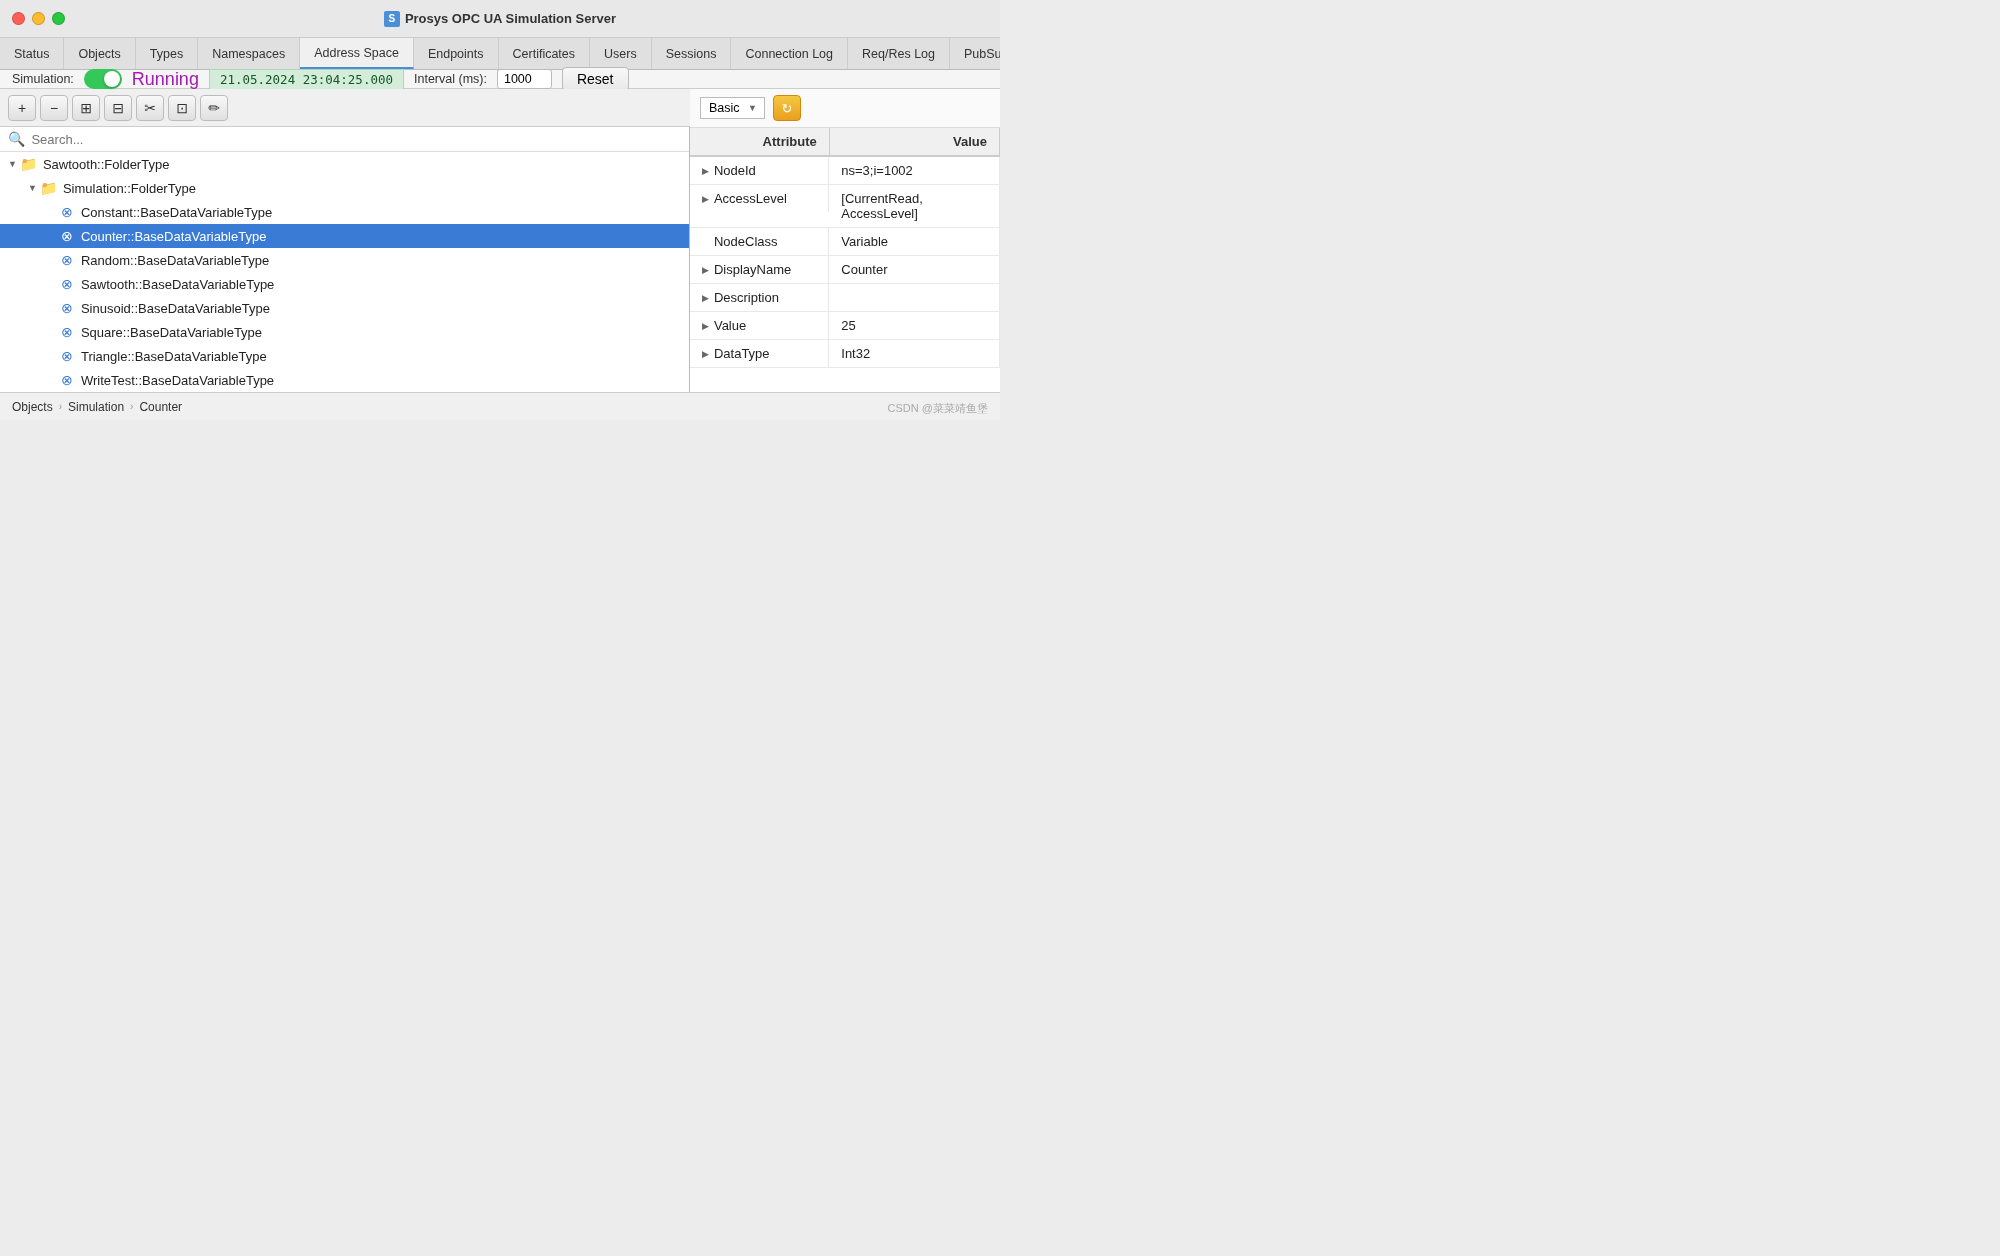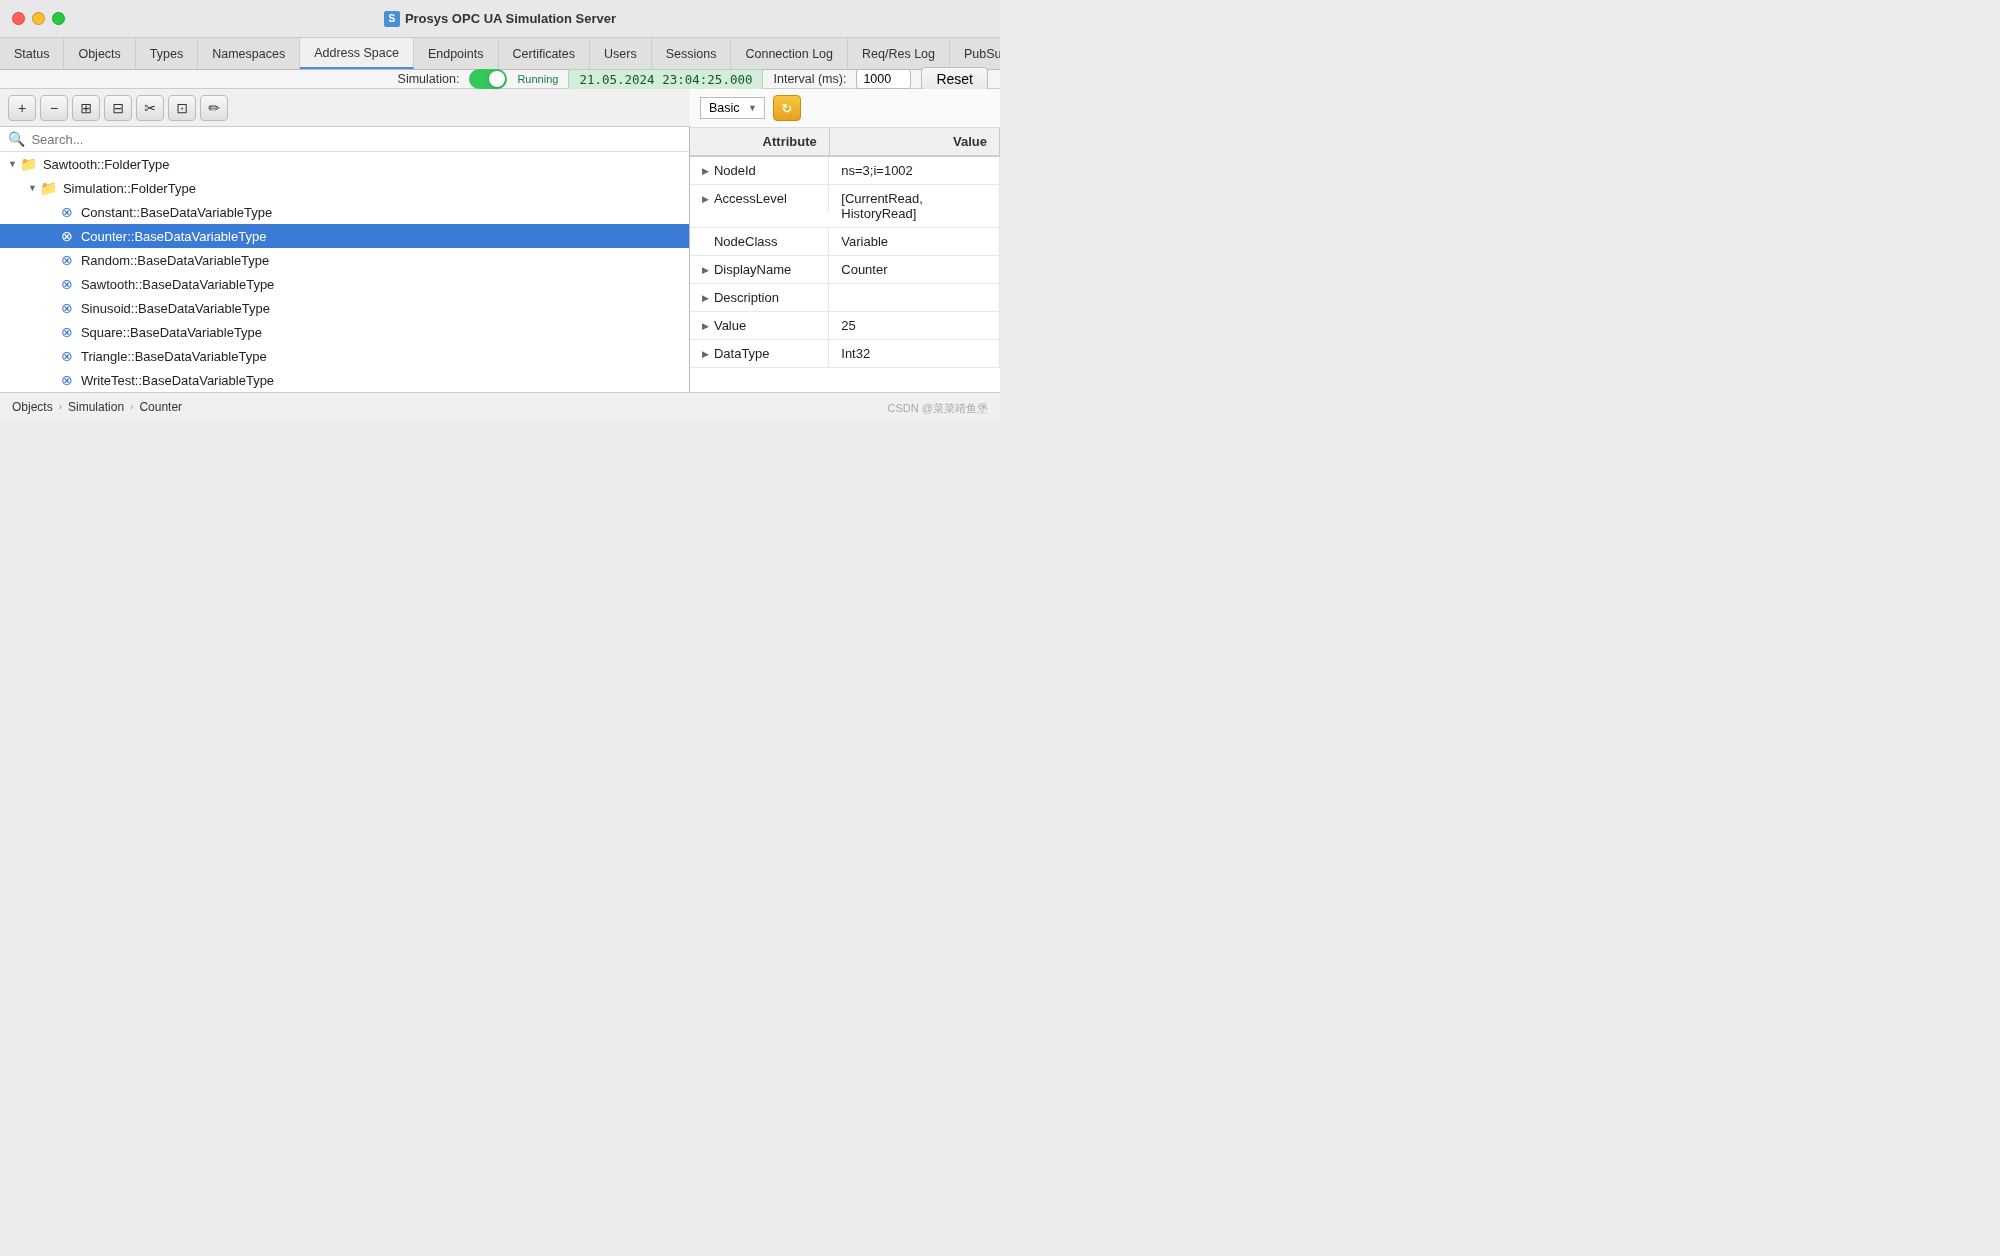--- a/index.html
+++ b/index.html
@@ -85,42 +85,41 @@
 
     
     .simbar {
       background: #f5f5f5;
       border-bottom: 1px solid #ccc;
       height: 19px;
       display: flex;
       align-items: center;
       padding: 0 12px;
       gap: 10px;
-      justify-content: flex-end;
     }
     .sim-label { font-size: 12.5px; color: #333; }
     .toggle-switch {
       width: 38px;
       height: 20px;
       background: #34c759;
       border-radius: 10px;
       position: relative;
       cursor: pointer;
     }
     .toggle-knob {
       width: 16px;
       height: 16px;
       background: white;
       border-radius: 50%;
       position: absolute;
       right: 2px;
       top: 2px;
       box-shadow: 0 1px 3px rgba(0,0,0,0.3);
     }
-    .sim-running { font-size: 11px; color: #15803d; }
+    .sim-running { font-size: 18px; color: #a21caf; }
     .sim-timestamp {
       background: #d4edda;
       border: 1px solid #aed6b8;
       border-radius: 0;
       padding: 2px 10px;
       font-size: 12.5px;
       color: #155724;
       font-family: monospace;
     }
     .sim-interval-label { font-size: 12.5px; color: #333; }
@@ -531,21 +530,21 @@
                 <span class="row-arrow">▶</span>
                 <span class="attr-name">NodeId</span>
               </td>
             <td>ns=3;i=1002</td>
           </tr>
           <tr>
             <td>
                 <span class="row-arrow">▶</span>
                 <span class="attr-name">AccessLevel</span>
               </td>
-            <td>[CurrentRead, HistoryRead]</td>
+            <td>[CurrentRead, AccessLevel]</td>
           </tr>
           <tr>
             <td>
                 <span class="row-arrow" style="opacity:0">▶</span>
                 <span class="attr-name">NodeClass</span>
               </td>
             <td>Variable</td>
           </tr>
           <tr>
             <td>

